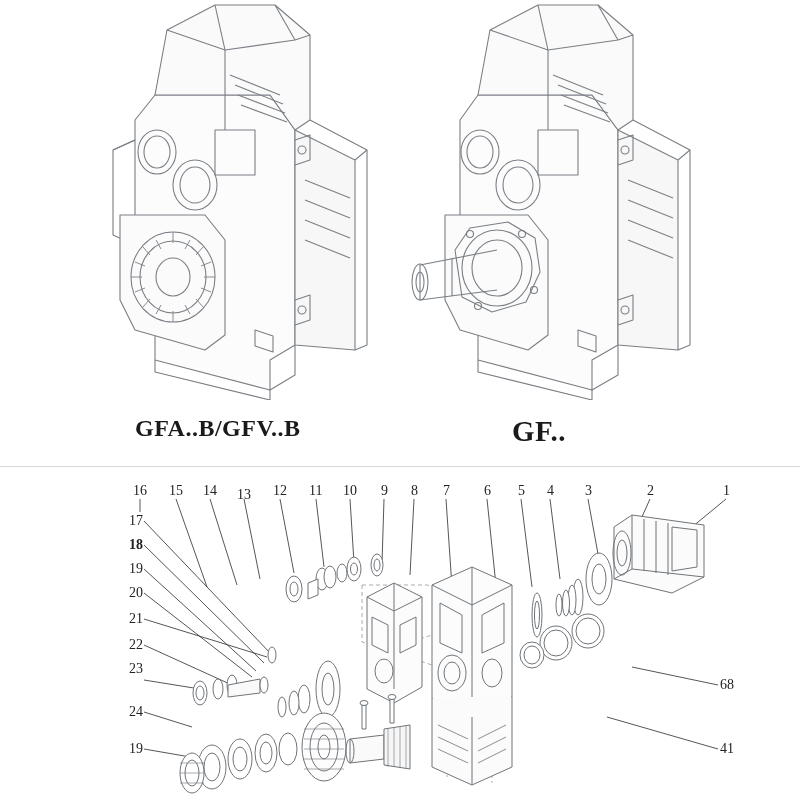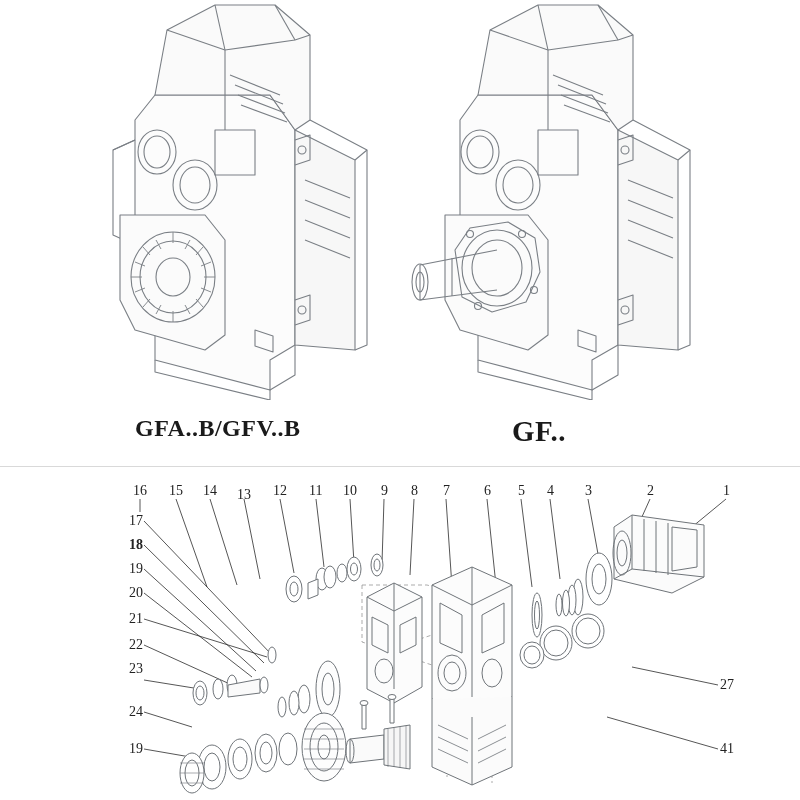--- a/index.html
+++ b/index.html
@@ -372,17 +372,17 @@
     <div class="num" style="left:97px;top:46px;">17</div>
     <div class="num" style="left:97px;top:70px;font-weight:bold;">18</div>
     <div class="num" style="left:97px;top:94px;">19</div>
     <div class="num" style="left:97px;top:118px;">20</div>
     <div class="num" style="left:97px;top:144px;">21</div>
     <div class="num" style="left:97px;top:170px;">22</div>
     <div class="num" style="left:97px;top:194px;">23</div>
     <div class="num" style="left:97px;top:237px;">24</div>
     <div class="num" style="left:97px;top:274px;">19</div>
 
-    <div class="num" style="left:688px;top:210px;">27</div>
+    <div class="num" style="left:688px;top:210px;">68</div>
     <div class="num" style="left:688px;top:274px;text-align:right;">41</div>
   </div>
 
 </div>
 
 </body></html>

